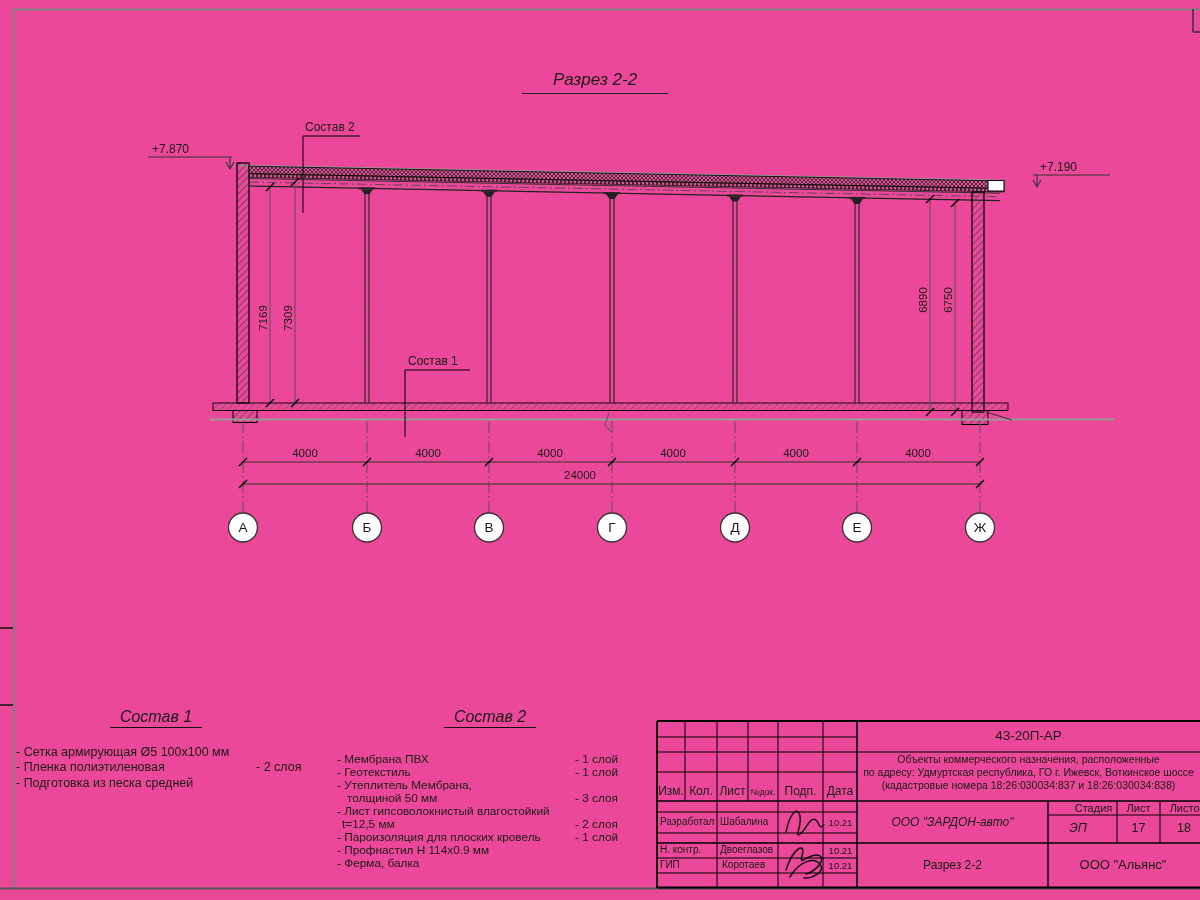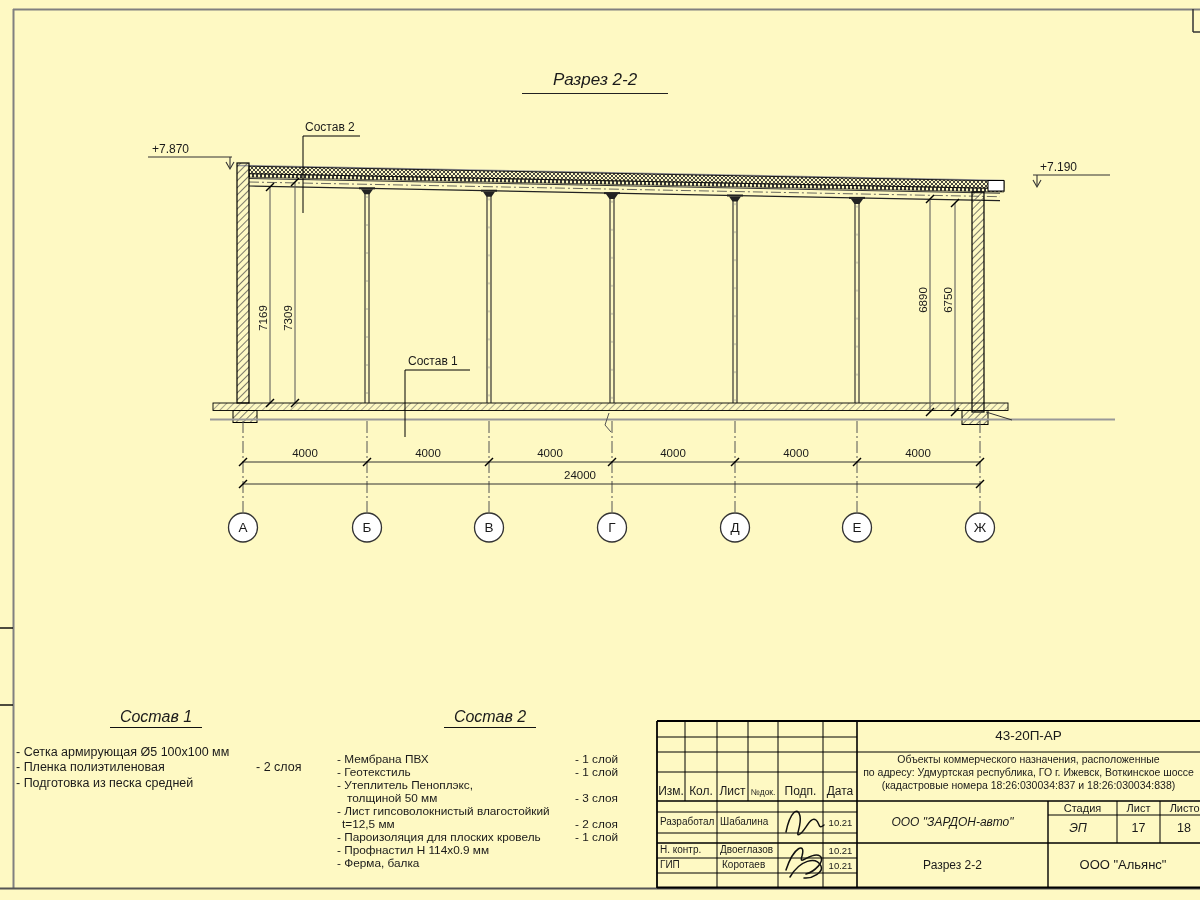--- a/index.html
+++ b/index.html
@@ -1,16 +1,16 @@
 <!DOCTYPE html>
 <html><head>
 <meta charset="utf-8">
 <style>
   html,body{margin:0;padding:0;background:#fff;}
-  #sheet{position:relative;width:1200px;height:900px;background:#fef9c3;overflow:hidden;
+  #sheet{position:relative;width:1200px;height:900px;background:#ec4899;overflow:hidden;
          font-family:"Liberation Sans", sans-serif;color:#1a1a1a;}
   #linework{position:absolute;left:0;top:0;}
   .t{position:absolute;white-space:nowrap;color:#1a1a1a;}
   .ctr{text-align:center;}
   .rot{transform:translate(-50%,-50%) rotate(-90deg);transform-origin:center;}
   .main-title{font-size:17px;font-style:italic;border-bottom:1.4px solid #222;padding-bottom:3px;}
   .elev{font-size:12px;}
   .callout{font-size:12px;}
   .dim{font-size:11.5px;}
   .axisl{font-size:13.5px;}
@@ -275,21 +275,21 @@
 <div class="comp" style="left:16px;top:745px;width:320px;">
   <div class="c1row"><span>- Сетка армирующая Ø5 100х100 мм</span><span class="val"></span></div>
   <div class="c1row"><span>- Пленка полиэтиленовая</span><span class="val">-  2 слоя</span></div>
   <div class="c1row"><span>- Подготовка из песка средней</span><span class="val"></span></div>
 </div>
 
 <div class="comp-head" style="left:444px;top:708px;width:92px;">Состав 2</div>
 <div class="comp" style="left:337px;top:753px;width:300px;">
   <div class="c2row"><span>- Мембрана ПВХ</span><span class="val">- 1 слой</span></div>
   <div class="c2row"><span>- Геотекстиль</span><span class="val">- 1 слой</span></div>
-  <div class="c2row"><span>- Утеплитель Пеноплэкс,</span><span class="val"></span></div>
+  <div class="c2row"><span>- Утеплитель Мембрана,</span><span class="val"></span></div>
   <div class="c2row ind"><span>толщиной 50 мм</span><span class="val">- 3 слоя</span></div>
   <div class="c2row"><span>- Лист гипсоволокнистый влагостойкий</span><span class="val"></span></div>
   <div class="c2row ind2"><span>t=12,5 мм</span><span class="val">- 2 слоя</span></div>
   <div class="c2row"><span>- Пароизоляция для плоских кровель</span><span class="val">- 1 слой</span></div>
   <div class="c2row"><span>- Профнастил Н 114х0.9 мм</span><span class="val"></span></div>
   <div class="c2row"><span>- Ферма, балка</span><span class="val"></span></div>
 </div>
 
 <span class="tb tbc tb-doc" style="left:857px;top:728px;width:343px;">43-20П-АР</span>
 <span class="tb tbc tb-proj" style="left:859px;top:753px;width:339px;">Объекты коммерческого назначения, расположенные</span>
@@ -312,20 +312,20 @@
 <span class="tb tbc tb-date" style="left:826px;top:845px;width:29px;">10.21</span>
 
 <span class="tb tb-role" style="left:660px;top:859px;text-align:center;">ГИП</span>
 <span class="tb tb-name" style="left:722px;top:859px;">Коротаев</span>
 <span class="tb tbc tb-date" style="left:826px;top:860px;width:29px;">10.21</span>
 
 <span class="tb tbc tb-org" style="left:857px;top:815px;width:191px;">ООО "ЗАРДОН-авто"</span>
 <span class="tb tbc tb-sht" style="left:857px;top:858px;width:191px;">Разрез 2-2</span>
 <span class="tb tbc tb-contr" style="left:1048px;top:857px;width:150px;">ООО "Альянс"</span>
 
-<span class="tb tbc tb-stlbl" style="left:1048px;top:802px;width:69px;">Стадия</span>
+<span class="tb tbc tb-stlbl" style="left:1048px;top:802px;width:91px;">Стадия</span>
 <span class="tb tbc tb-stlbl" style="left:1117px;top:802px;width:43px;">Лист</span>
 <span class="tb tbc tb-stlbl" style="left:1160px;top:802px;width:55px;">Листов</span>
 <span class="tb tbc tb-stval" style="left:1048px;top:821px;width:60px;font-style:italic;">ЭП</span>
 <span class="tb tbc tb-stval" style="left:1117px;top:821px;width:43px;">17</span>
 <span class="tb tbc tb-stval" style="left:1160px;top:821px;width:48px;">18</span>
 
 </div>
 
 </body></html>

